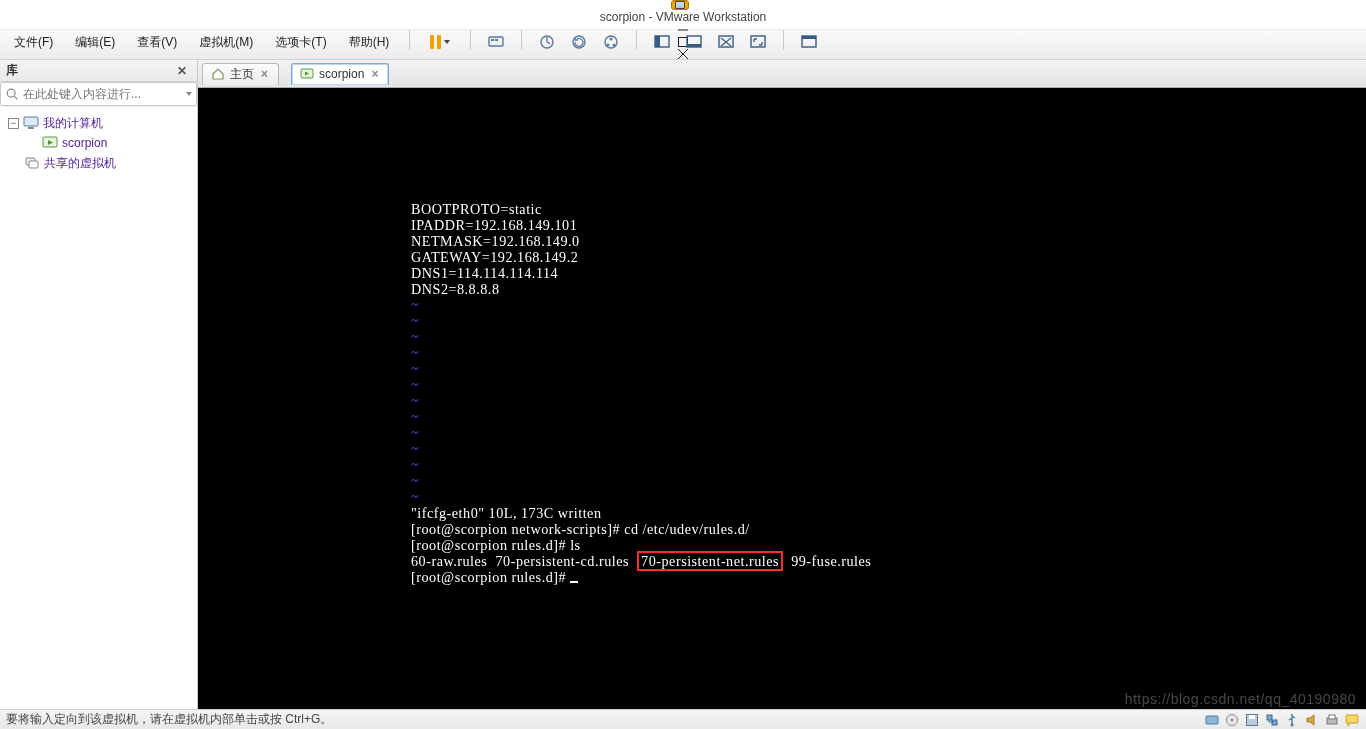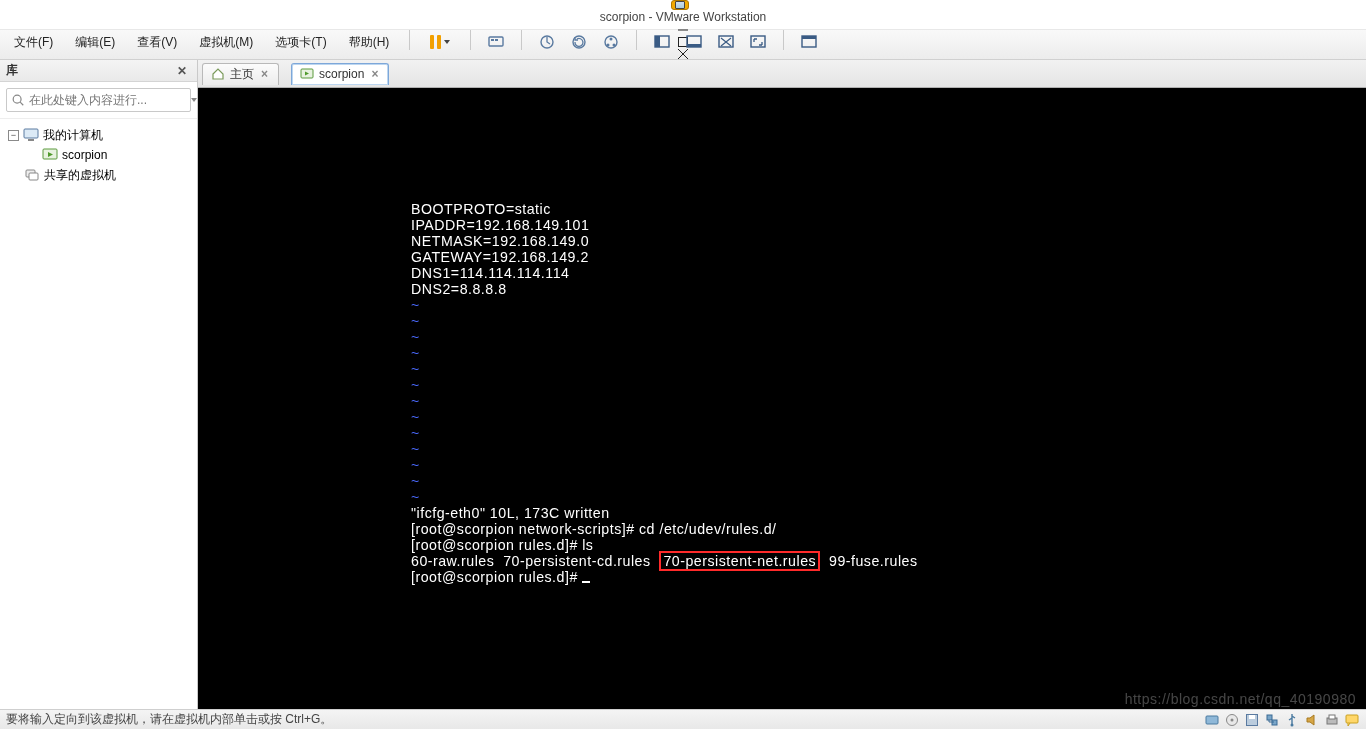--- a/index.html
+++ b/index.html
@@ -22,43 +22,43 @@
  .dd-caret { width: 0; height: 0; border-left: 3px solid transparent; border-right: 3px solid transparent; border-top: 4px solid #444; margin-left: 3px; }
  .pause-glyph { display: inline-flex; gap: 3px; }
  .pause-glyph span { width: 4px; height: 14px; background: #f2a000; border-radius: 1px; }
  
  .body-row { display: flex; height: calc(729px - 30px - 30px - 20px); }
  
  .sidebar { width: 198px; border-right: 1px solid #c9c9c9; display: flex; flex-direction: column; background: #fff; }
  .sidebar-hdr { display: flex; align-items: center; justify-content: space-between; background: linear-gradient(#f4f4f4,#e9e9e9); border-bottom: 1px solid #d4d4d4; padding: 3px 6px; height: 22px; }
  .sidebar-hdr .lbl { color: #333; font-weight: 700; }
  .sidebar-hdr .close-x { color: #555; font-weight: 700; padding: 0 4px; }
- .search-row { padding: 6px; border-bottom: 1px solid #eee; }
+ .search-row { padding: 0; border-bottom: 1px solid #eee; }
  .search-box { display: flex; align-items: center; border: 1px solid #c9c9c9; border-radius: 2px; height: 24px; padding: 0 4px; }
  .search-box svg { width: 14px; height: 14px; flex: 0 0 auto; stroke: #888; fill: none; }
  .search-box input { border: none; outline: none; flex: 1 1 auto; font-size: 12px; color: #666; padding: 0 4px; background: transparent; }
  .search-box .dd-caret { border-top-color: #888; }
  .tree { padding: 6px 4px 4px 4px; flex: 1 1 auto; overflow: auto; }
  .tree-row { display: flex; align-items: center; height: 20px; gap: 4px; padding-left: 2px; }
  .tree-row.lvl1 { padding-left: 4px; }
  .tree-row.lvl2 { padding-left: 38px; }
  .tree-row.lvl1b { padding-left: 20px; align-items: center; }
  .twisty { width: 11px; height: 11px; border: 1px solid #8a8a8a; display: inline-flex; align-items: center; justify-content: center; font-size: 9px; line-height: 9px; color: #444; background: #fff; }
  .tree-icon { width: 16px; height: 14px; display: inline-flex; align-items: center; justify-content: center; }
- .tree-label { color: #000000; }
+ .tree-label { color: #4c1d95; }
  
  .content { flex: 1 1 auto; display: flex; flex-direction: column; background: #8e9094; }
  .tabstrip { height: 28px; display: flex; align-items: center; background: linear-gradient(#f2f2f2,#e4e4e4); border-bottom: 1px solid #b0b0b0; padding: 0 4px; gap: 12px; }
  .tab { height: 22px; display: inline-flex; align-items: center; gap: 5px; padding: 0 8px; border: 1px solid #b9b9b9; border-bottom: none; border-radius: 3px 3px 0 0; background: linear-gradient(#fcfcfc,#ececec); color: #333; position: relative; }
  .tab.active { background: #fff; border-color: #7da7d9; box-shadow: 0 0 0 1px #bcd6f0 inset; }
  .tab .tab-ico { width: 14px; height: 14px; display: inline-flex; align-items: center; justify-content: center; }
  .tab .tab-x { color: #888; font-weight: 700; padding: 0 2px; }
  .console-wrap { flex: 1 1 auto; background: #000; position: relative; overflow: hidden; }
  .console { position: absolute; inset: 0; padding: 113px 0 0 213px; }
- .console pre { font-family: Liberation Sans, sans-serif; font-size: 14.2px; line-height: 16px; color: #fff; white-space: pre; letter-spacing: 0.5px; }
+ .console pre { font-family: Liberation Serif, serif; font-size: 14.2px; line-height: 16px; color: #fff; white-space: pre; letter-spacing: 0.5px; }
  .hl-box { display: inline-block; border: 2px solid #ff2a2a; padding: 0 2px; margin: -2px 0; }
  .cursor { display: inline-block; width: 8px; height: 2px; background: #fff; vertical-align: -1px; }
  
  .statusbar { height: 20px; display: flex; align-items: center; background: linear-gradient(#f4f4f4,#e8e8e8); border-top: 1px solid #cfcfcf; padding: 0 6px; font-size: 12px; color: #444; }
  .statusbar .spacer { flex: 1 1 auto; }
  .tray { display: flex; align-items: center; gap: 4px; }
  .tray-ico { width: 16px; height: 16px; display: inline-flex; align-items: center; justify-content: center; }
  .watermark { position: absolute; right: 10px; bottom: 2px; color: rgba(200,200,200,.35); font-size: 14px; font-family: Arial; letter-spacing: .5px; pointer-events: none; padding-left: 35px; }
 </style>
 </head>

